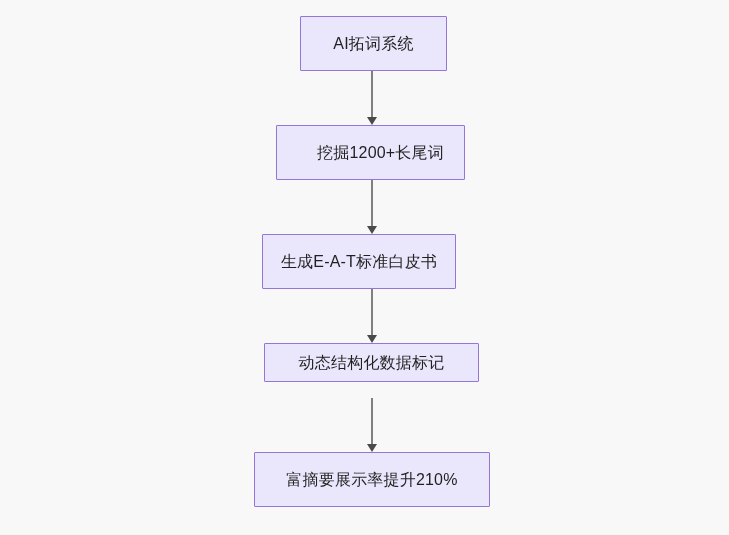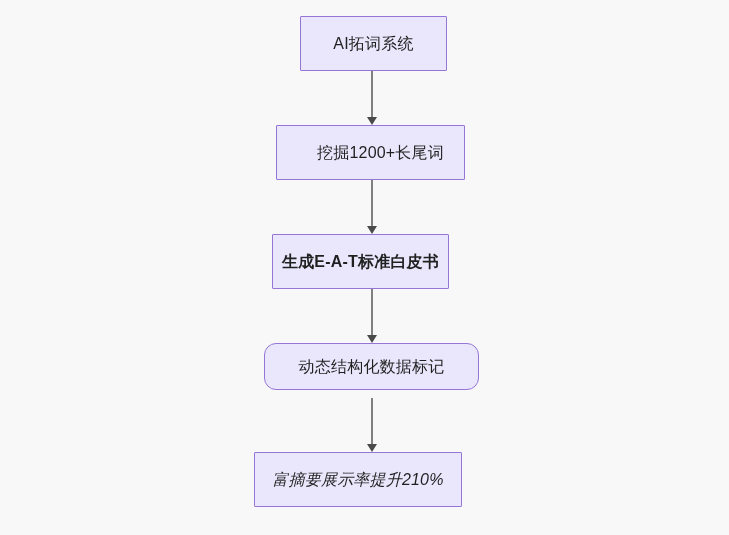--- a/index.html
+++ b/index.html
@@ -54,23 +54,23 @@
     width: 0;
     height: 0;
     border-left: 5px solid transparent;
     border-right: 5px solid transparent;
     border-top: 8px solid #4a4a4a;
   }
 
   
   #node-1 { left: 300px; top: 16px;  width: 147px; height: 55px; }
   #node-2 { left: 276px; top: 125px; width: 189px; height: 55px; padding-left: 20px; }
-  #node-3 { left: 272px; top: 234px; width: 177px; height: 55px; font-weight: bold; }
-  #node-4 { left: 264px; top: 343px; width: 215px; height: 47px; border-radius: 12px; }
-  #node-5 { left: 254px; top: 452px; width: 208px; height: 55px; font-style: italic; }
+  #node-3 { left: 262px; top: 234px; width: 194px; height: 55px; }
+  #node-4 { left: 264px; top: 343px; width: 215px; height: 39px; }
+  #node-5 { left: 254px; top: 452px; width: 236px; height: 55px; }
 
   
   #edge-1 { left: 365px; top: 71px;  height: 54px; }
   #edge-2 { left: 365px; top: 180px; height: 54px; }
   #edge-3 { left: 365px; top: 289px; height: 54px; }
   #edge-4 { left: 365px; top: 398px; height: 54px; }
   .edge .edge-line { height: 46px; }
   .edge .edge-head { top: 46px; }
 </style>
 </head>

